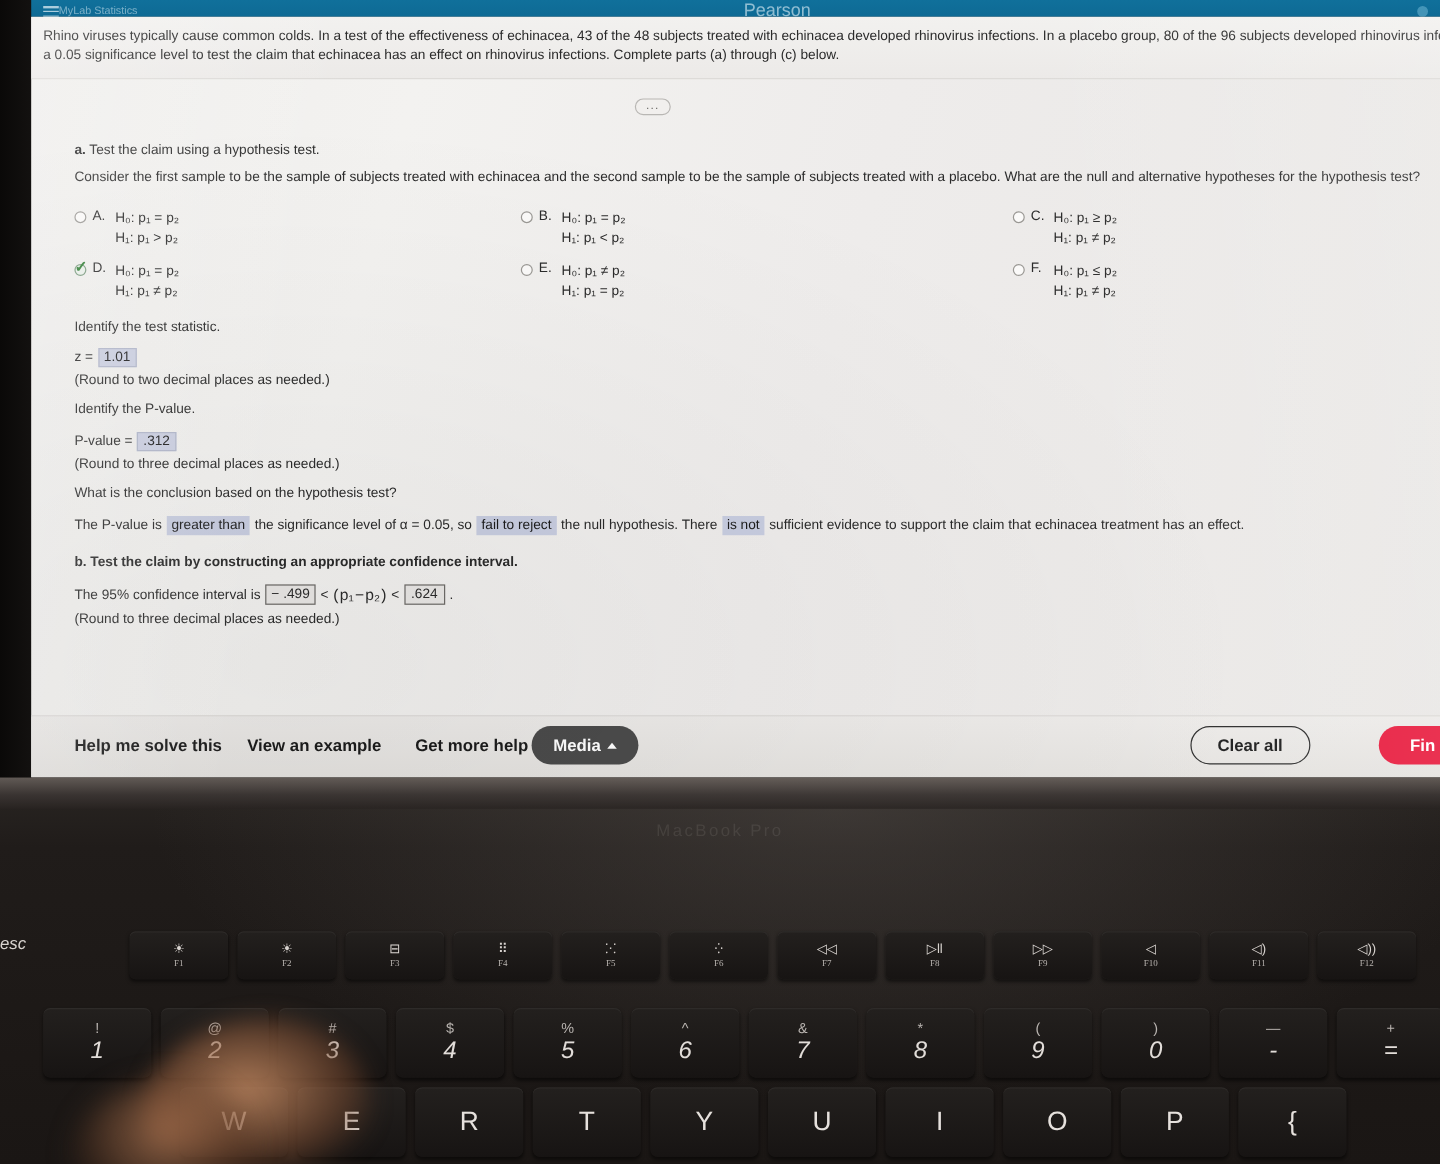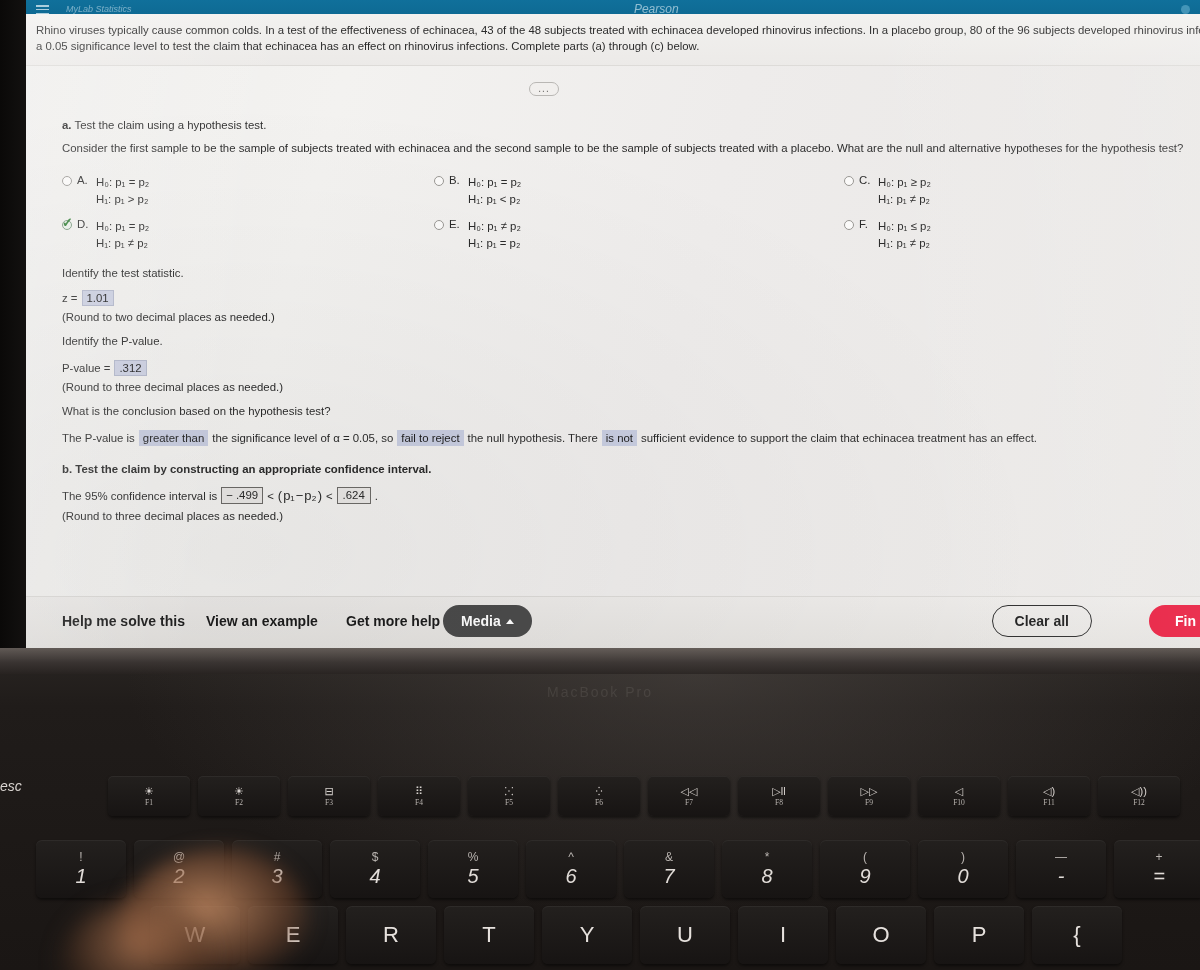--- a/index.html
+++ b/index.html
@@ -28,35 +28,34 @@
   
   .topbar {
     position: absolute; left: 26px; top: 0;
     width: 1174px; height: 14px;
     background: linear-gradient(180deg,#10709b 0%, #0e6a94 100%);
     overflow: hidden;
   }
   .topbar-inner {
     display: flex; align-items: flex-end;
     height: 14px; padding: 0 10px;
-    gap: 17px;
-    font-style: italic;
+    gap: 0;
   }
   .topbar-menu-icon {
     width: 13px; height: 9px;
     display: flex; flex-direction: column; justify-content: space-between;
     opacity: .75;
   }
   .topbar-menu-icon i { display:block; height:1.5px; background:#dfeef5; }
   .topbar-title {
     font-size: 9px; color: #cfe6f1; white-space: nowrap;
     opacity: .55; line-height: 10px;
   }
   .topbar-center {
-    font-size: 12px; color: #e6f3f9; opacity: .6;
+    font-size: 15px; color: #e6f3f9; opacity: .6;
     margin-left: auto; margin-right: auto; line-height: 10px; text-align: center;
   }
   .topbar-dot {
     width: 9px; height: 9px; border-radius: 50%;
     background: #6fb6d4; opacity:.55;
   }
 
   
   .screen-shadow {
     position: absolute; left: 0; top: 648px;

